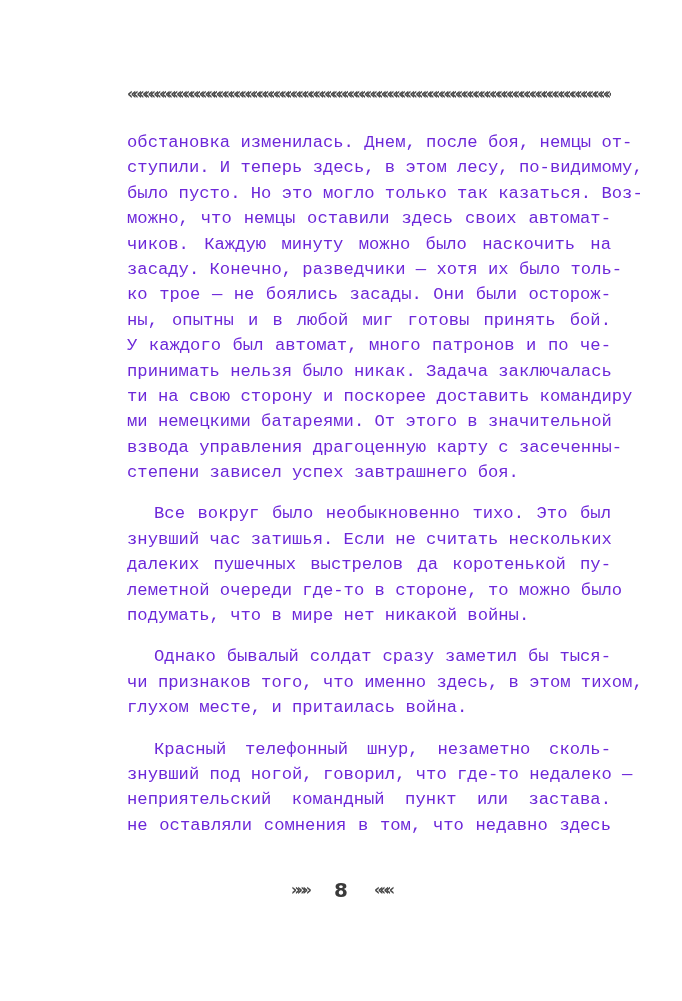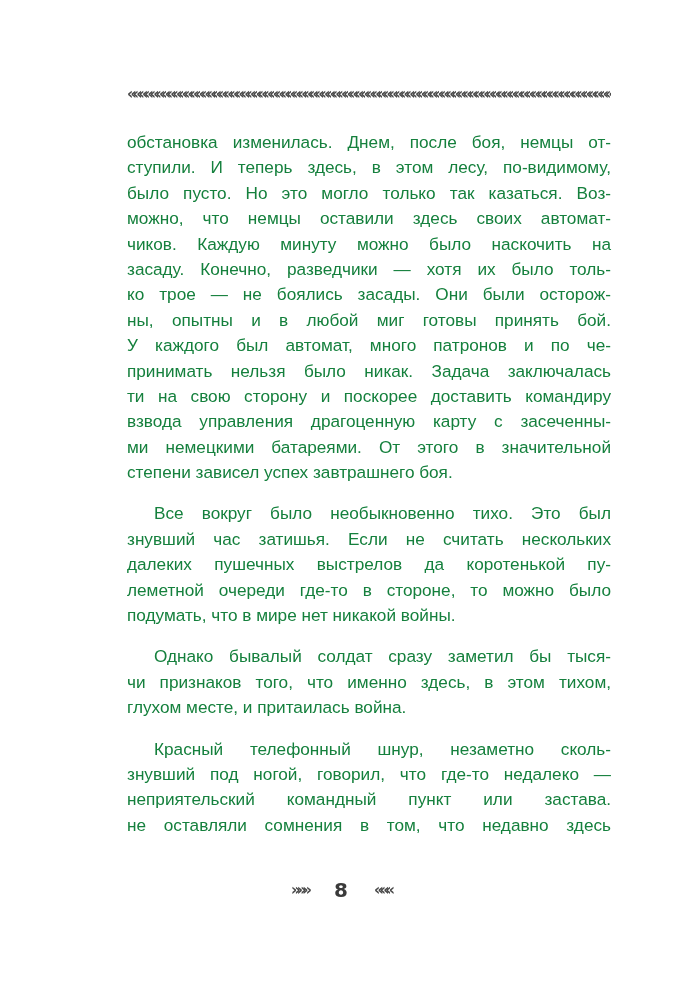--- a/index.html
+++ b/index.html
@@ -32,24 +32,24 @@
       font-size: 15px;
       line-height: 16px;
       letter-spacing: -4px;
       font-weight: bold;
     }
     .text-block {
       position: absolute;
       left: 127px;
       top: 130px;
       width: 484px;
-      font-family: Liberation Sans, sans-serif;
+      font-family: Liberation Mono, monospace;
       font-size: 17.2px;
       line-height: 25.4px;
-      color: #15803d;
+      color: #6d28d9;
     }
     .line {
       display: block;
       white-space: nowrap;
       text-align: justify;
       text-align-last: justify;
       height: 25.4px;
     }
     .line.last {
       text-align-last: left;
@@ -95,22 +95,22 @@
       <span class="line">ступили. И теперь здесь, в этом лесу, по-видимому,</span>
       <span class="line">было пусто. Но это могло только так казаться. Воз-</span>
       <span class="line">можно, что немцы оставили здесь своих автомат-</span>
       <span class="line">чиков. Каждую минуту можно было наскочить на</span>
       <span class="line">засаду. Конечно, разведчики — хотя их было толь-</span>
       <span class="line">ко трое — не боялись засады. Они были осторож-</span>
       <span class="line">ны, опытны и в любой миг готовы принять бой.</span>
       <span class="line">У каждого был автомат, много патронов и по че-</span>
       <span class="line">принимать нельзя было никак. Задача заключалась</span>
       <span class="line">ти на свою сторону и поскорее доставить командиру</span>
+      <span class="line">ми немецкими батареями. От этого в значительной</span>
       <span class="line">взвода управления драгоценную карту с засеченны-</span>
-      <span class="line">ми немецкими батареями. От этого в значительной</span>
       <span class="line last">степени зависел успех завтрашнего боя.</span>
       <span class="line indent">Все вокруг было необыкновенно тихо. Это был</span>
       <span class="line">знувший час затишья. Если не считать нескольких</span>
       <span class="line">далеких пушечных выстрелов да коротенькой пу-</span>
       <span class="line">леметной очереди где-то в стороне, то можно было</span>
       <span class="line last">подумать, что в мире нет никакой войны.</span>
       <span class="line indent">Однако бывалый солдат сразу заметил бы тыся-</span>
       <span class="line">чи признаков того, что именно здесь, в этом тихом,</span>
       <span class="line last">глухом месте, и притаилась война.</span>
       <span class="line indent">Красный телефонный шнур, незаметно сколь-</span>

